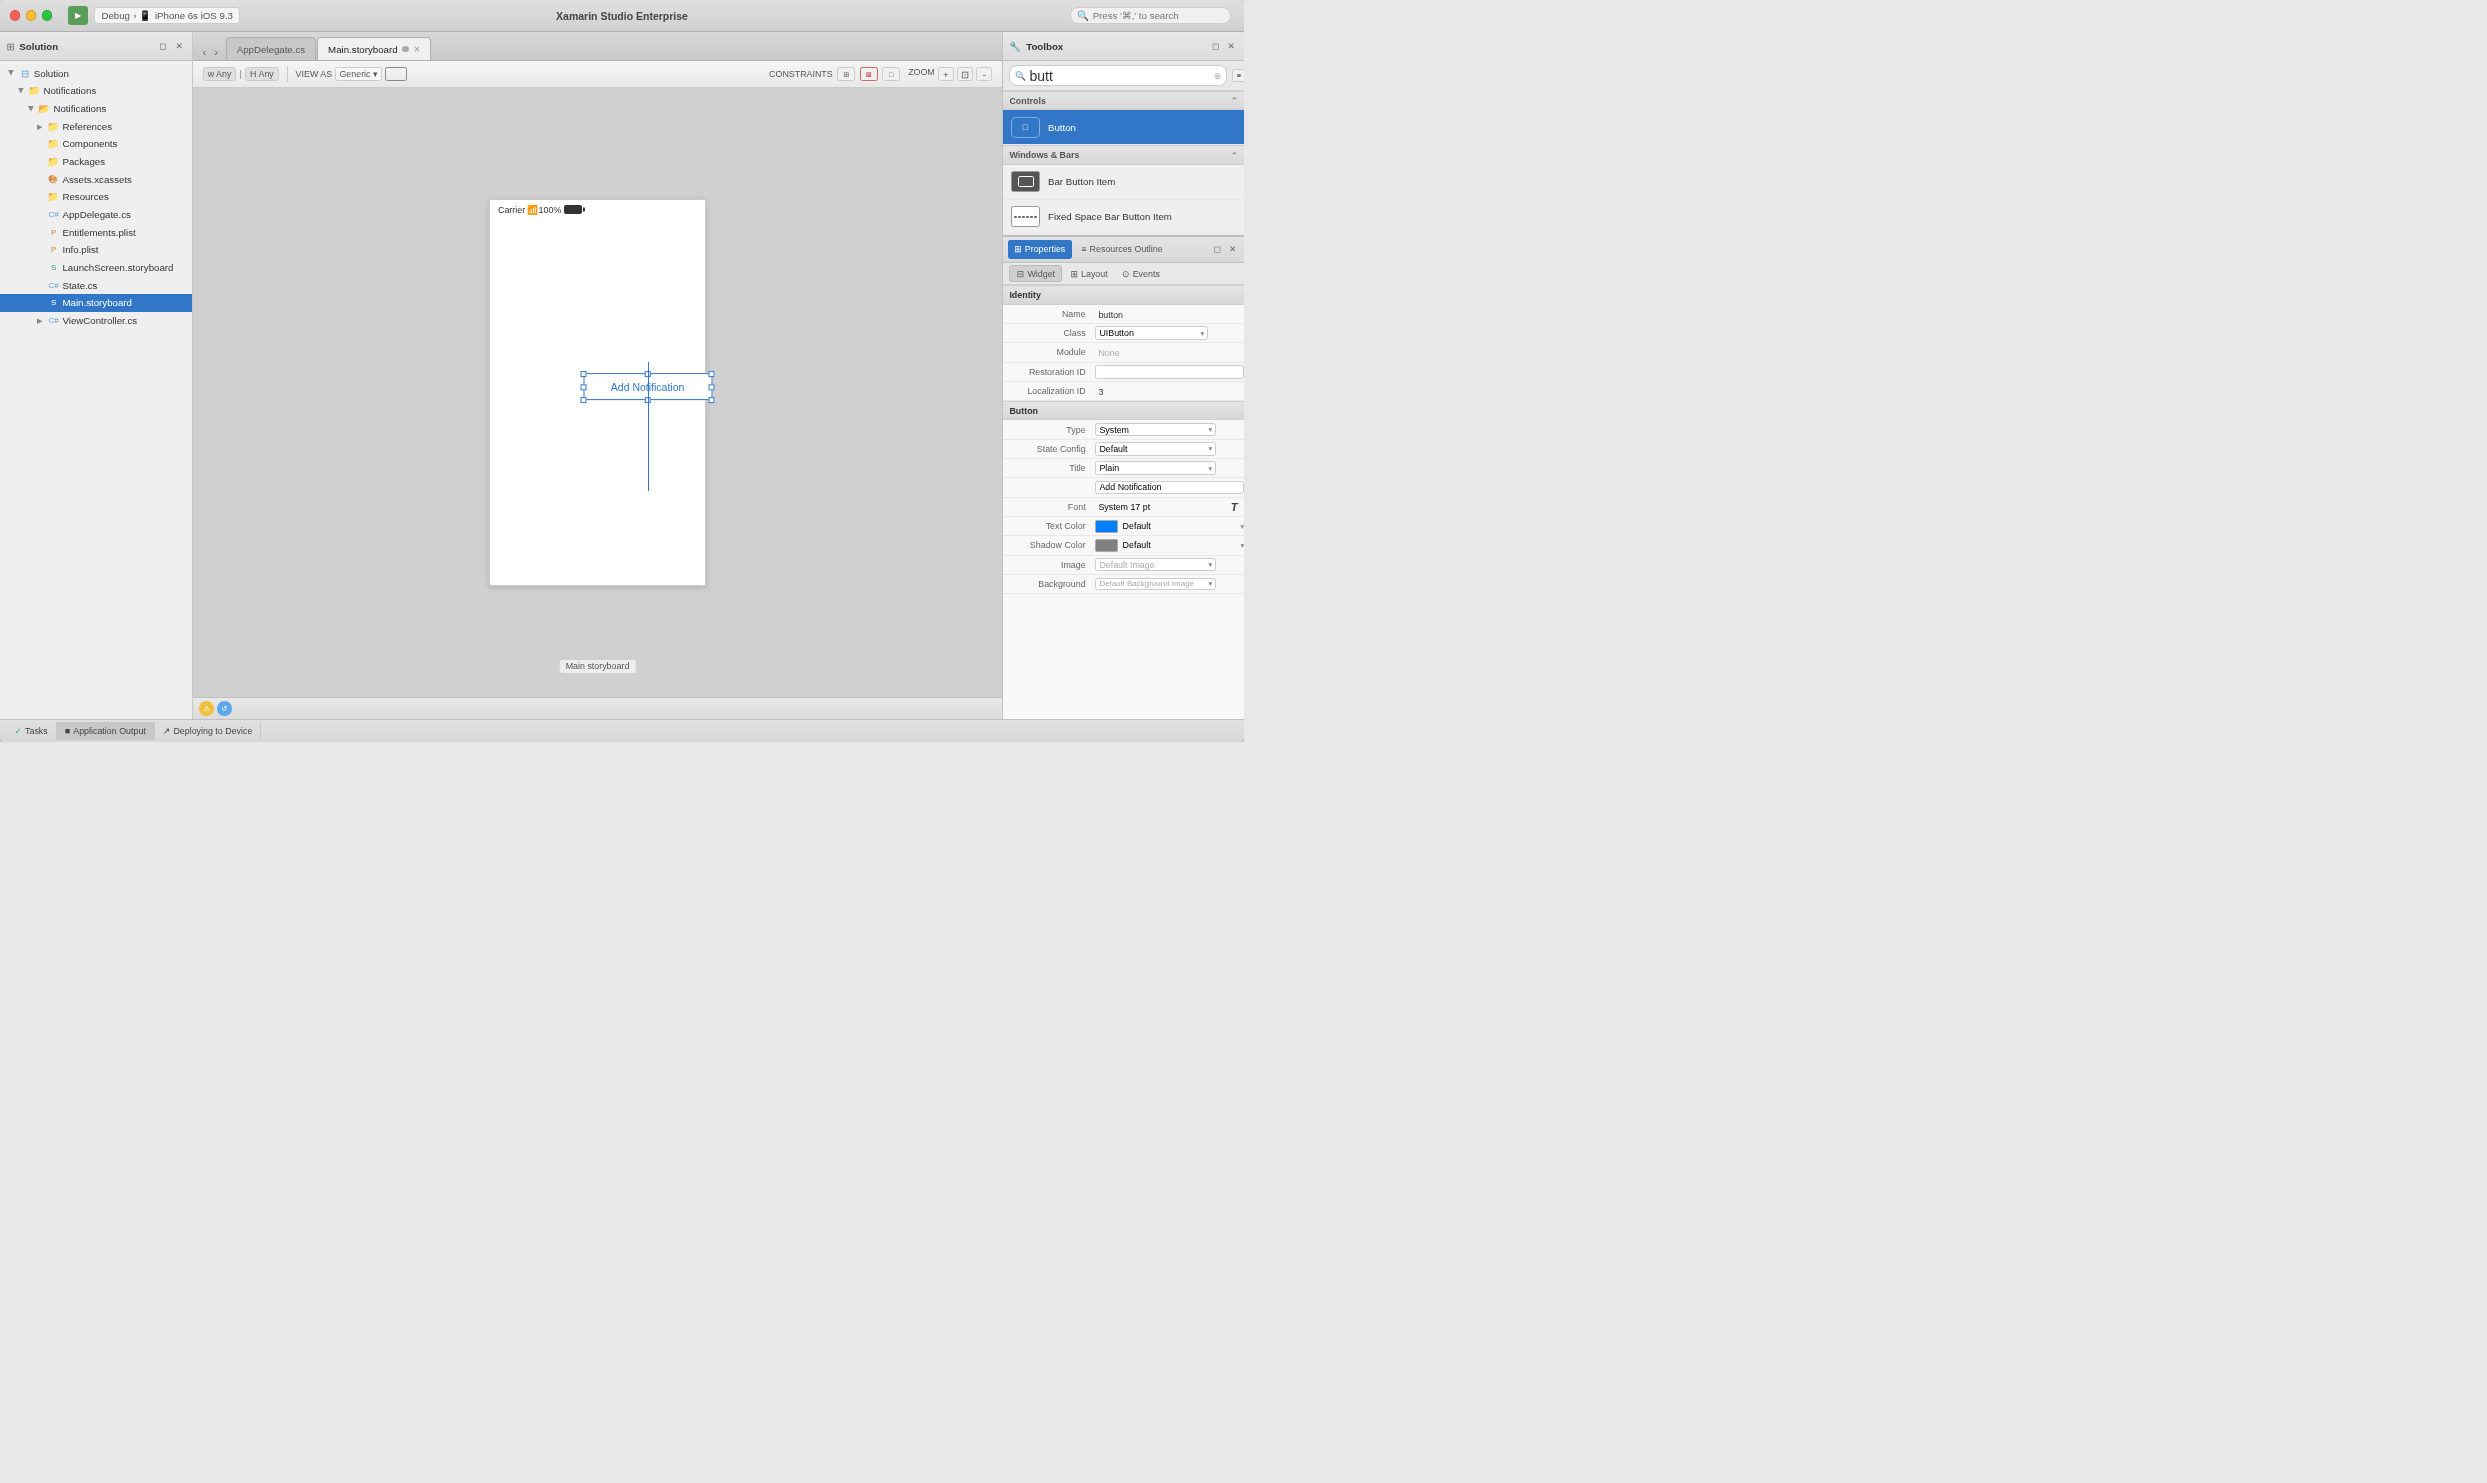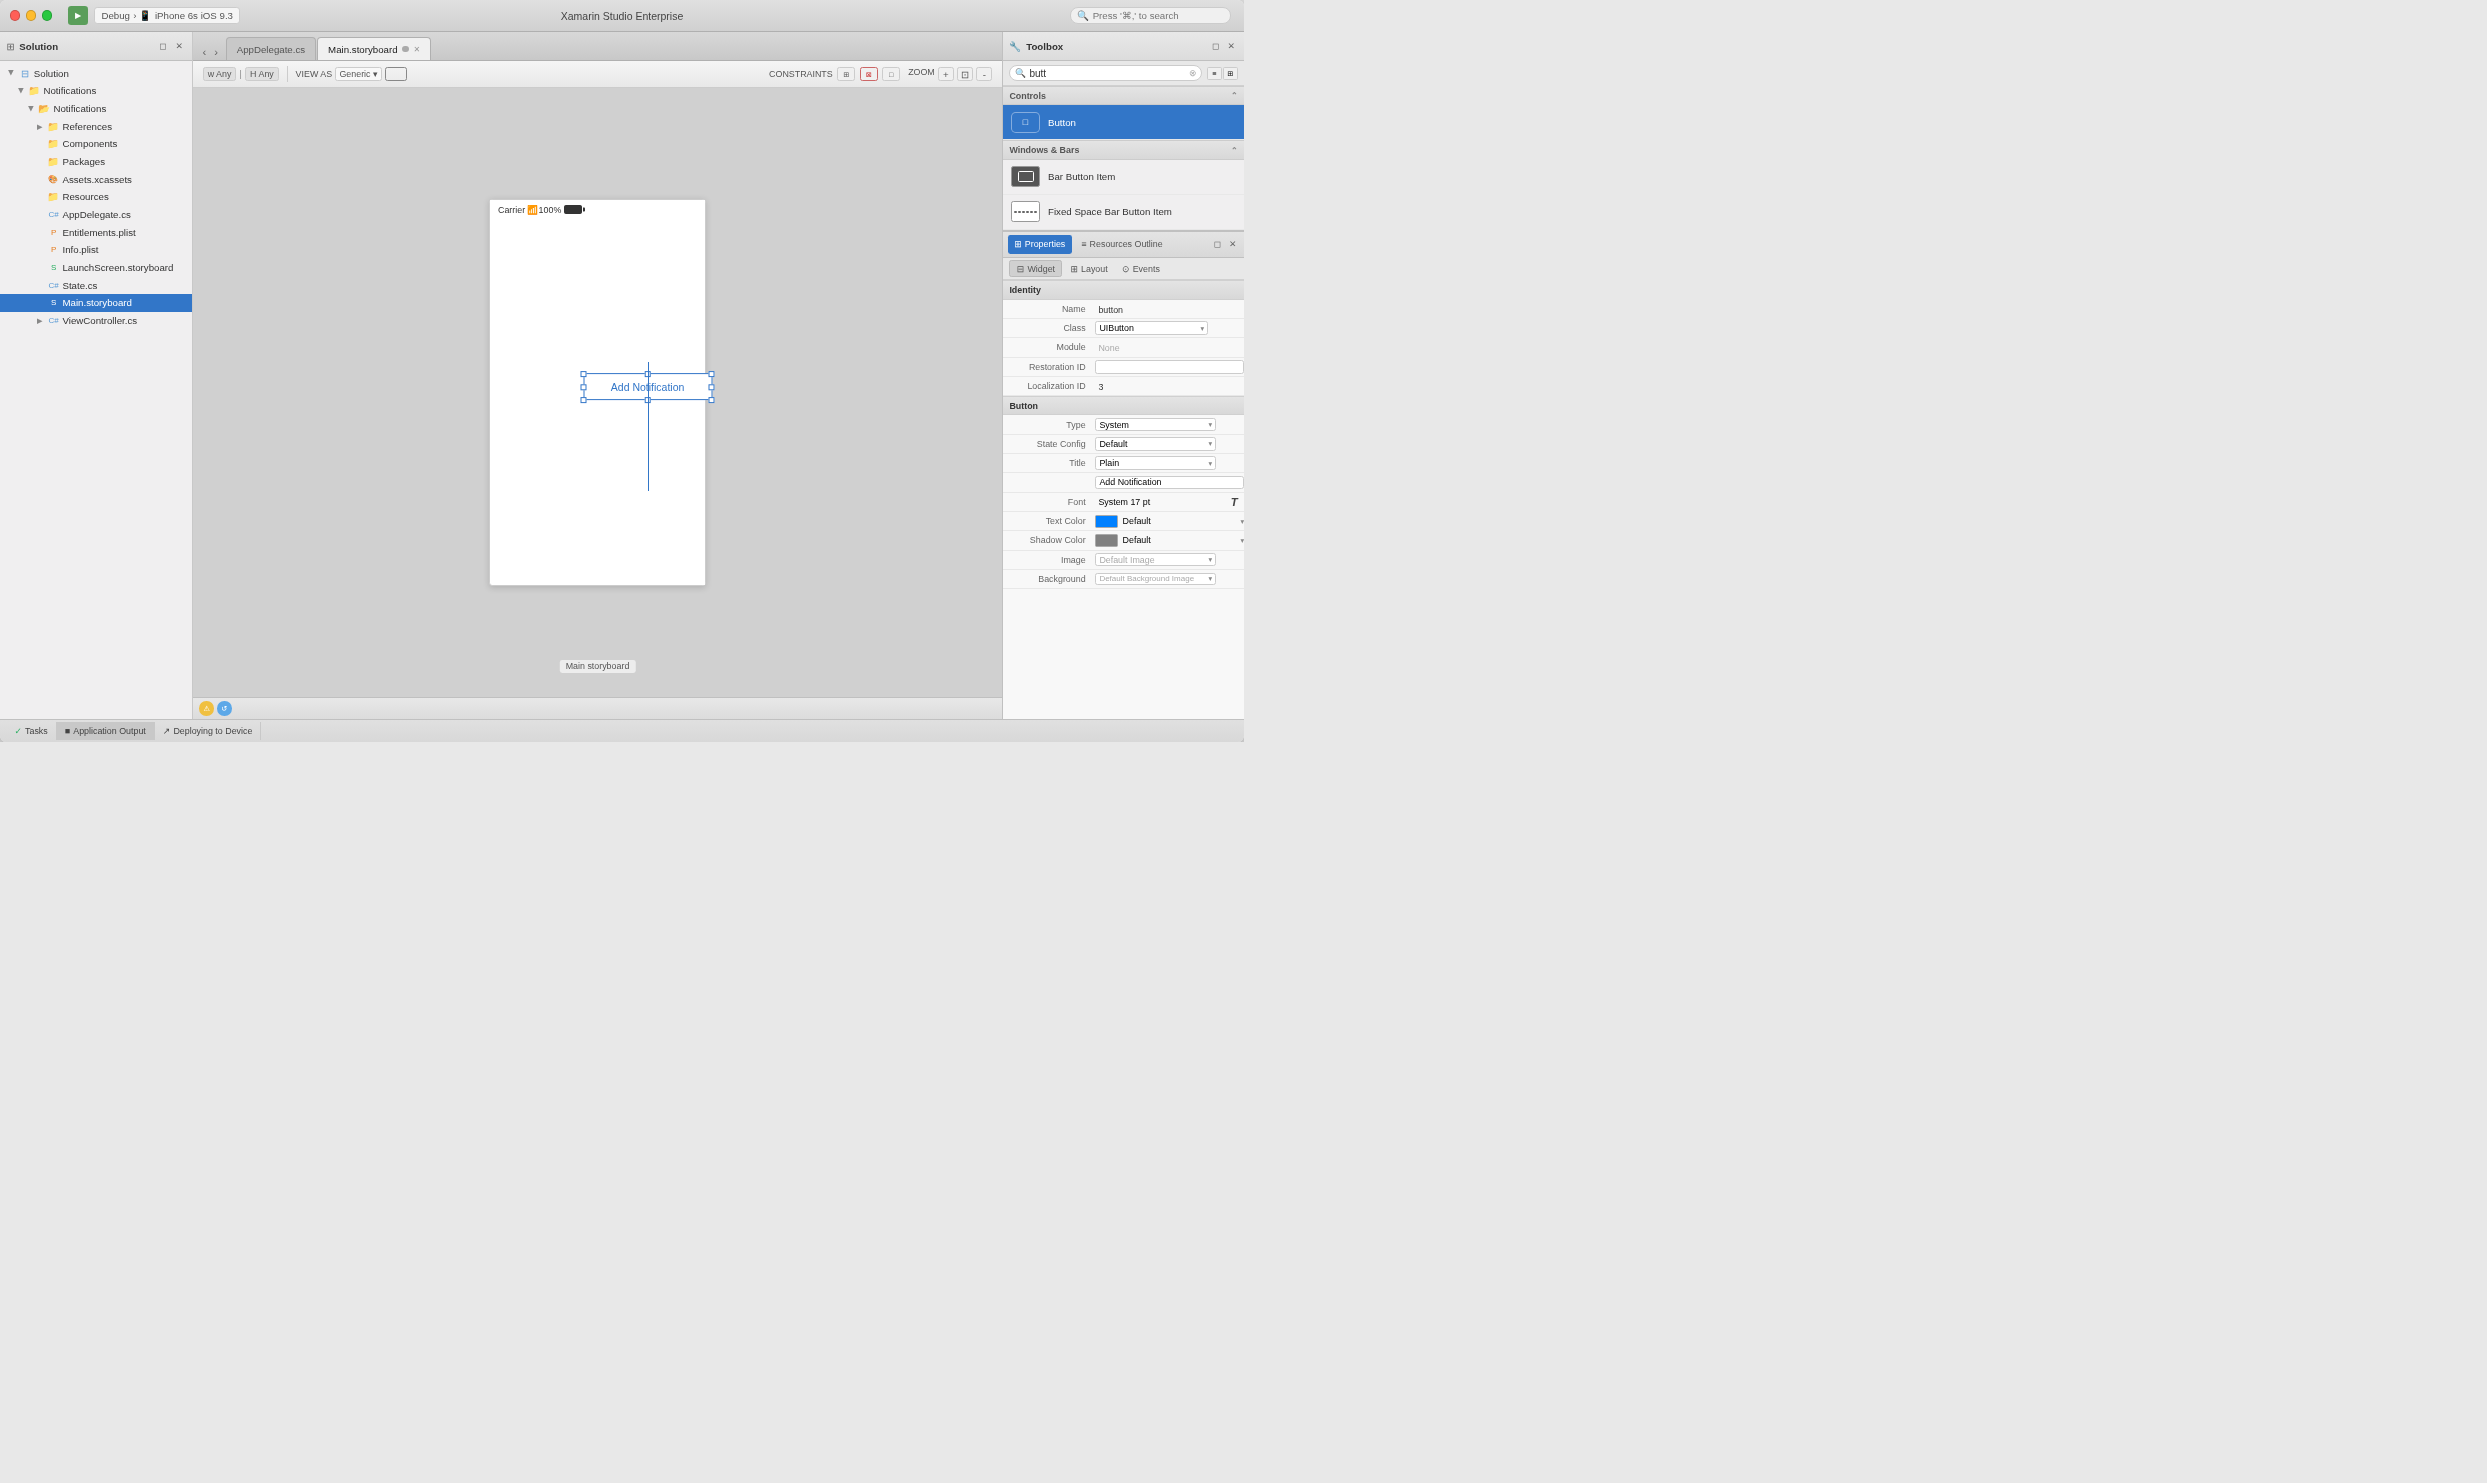--- a/index.html
+++ b/index.html
@@ -52,21 +52,21 @@
 
     .titlebar-center {
       position: absolute;
       left: 50%;
       transform: translateX(-50%);
       display: flex;
       align-items: center;
       gap: 4.8px;
       color: #444;
       font-size: 10.5px;
-      font-weight: 400;
+      font-weight: 700;
     }
 
     .titlebar-left {
       display: flex;
       align-items: center;
       gap: 6.4px;
       margin-left: 16px;
     }
     .debug-badge {
       display: flex;
@@ -554,21 +554,21 @@
       align-items: center;
       background: white;
       border: 0.8px solid #ccc;
       border-radius: 8px;
       padding: 1.6px 4.8px;
       gap: 3.2px;
     }
     .toolbox-search-inner input {
       border: none;
       outline: none;
-      font-size: 10px;
+      font-size: 14px;
       flex: 1;
       color: #333;
     }
     .search-clear {
       color: #aaa;
       cursor: pointer;
       font-size: 8.9px;
     }
     .search-grid-btns {
       display: flex;

